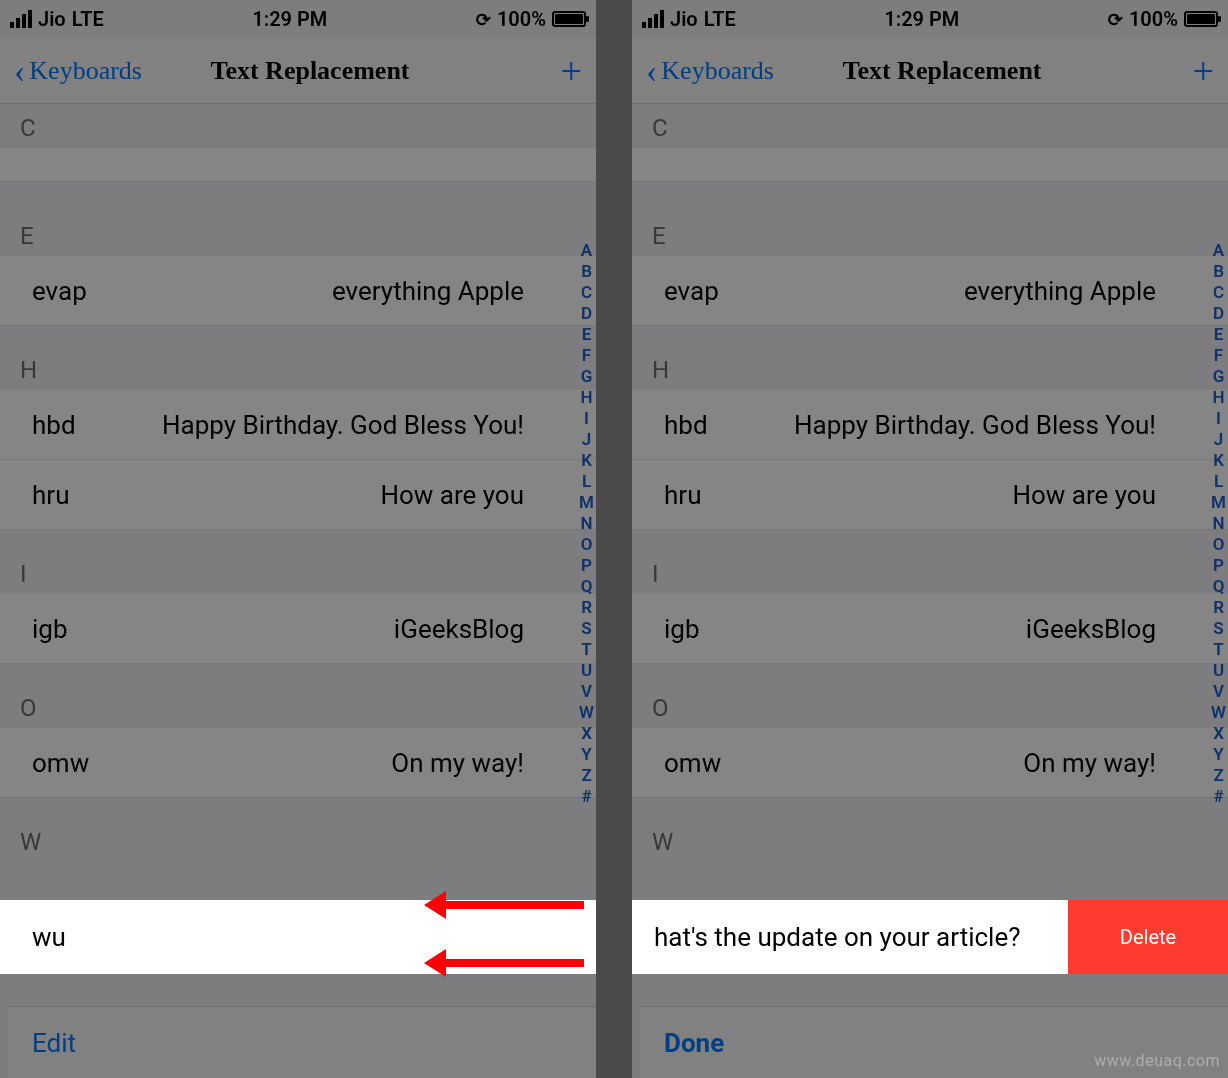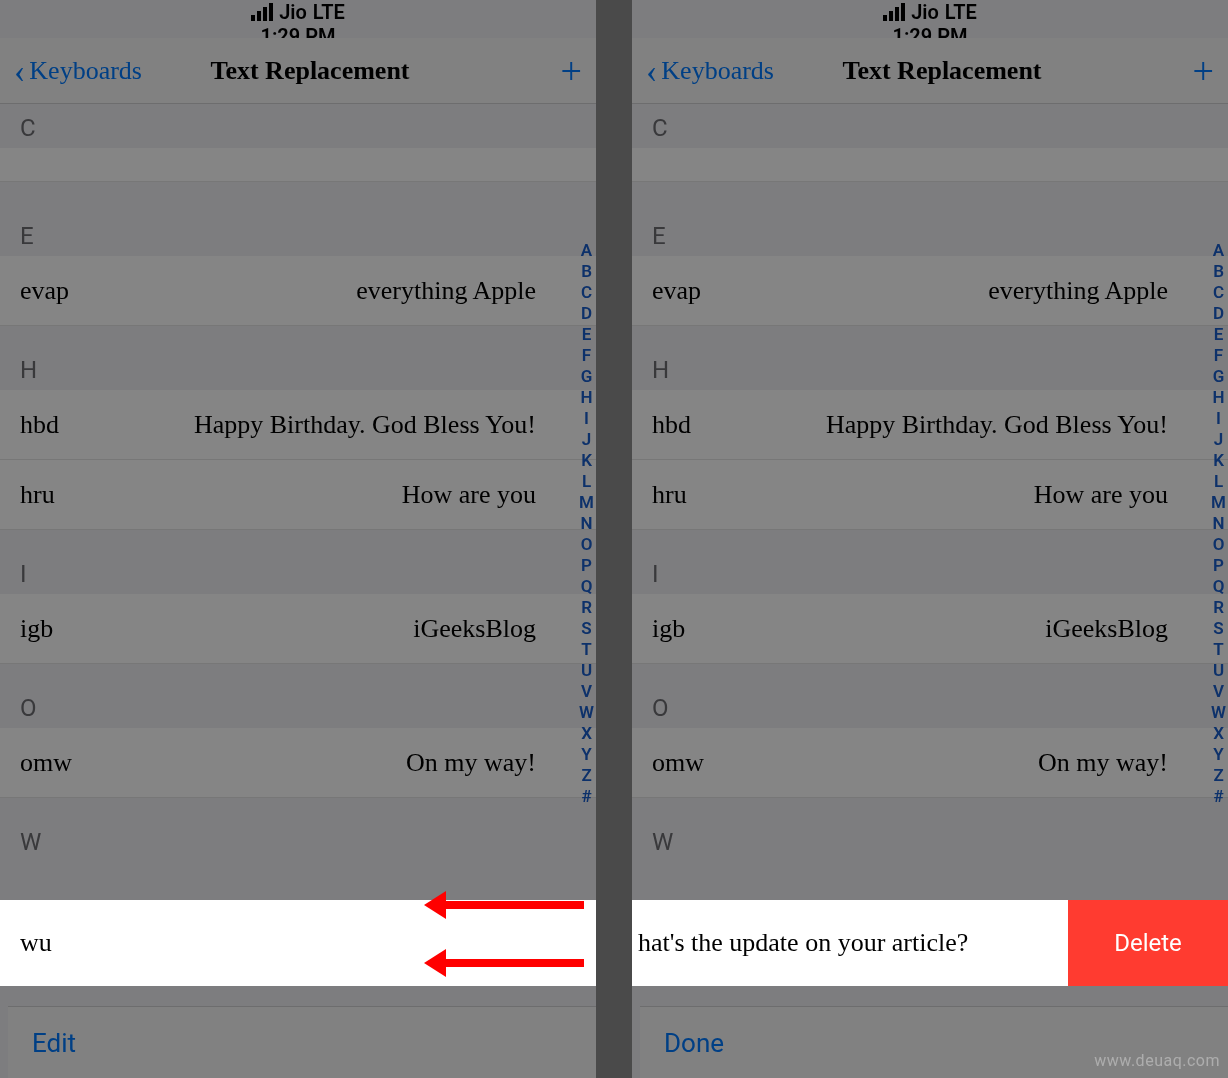--- a/index.html
+++ b/index.html
@@ -31,21 +31,20 @@
   
   .status-bar {
     height:38px;
     display:flex;
     align-items:center;
     justify-content:space-between;
     padding:0 10px;
     font-size:20px;
     font-weight:600;
     color:#000;
-    flex-direction:column;
   }
   .status-left, .status-right { display:flex; align-items:center; gap:6px; }
   .signal { display:flex; align-items:flex-end; gap:2px; }
   .signal span { width:4px; background:#000; display:inline-block; }
   .signal span:nth-child(1){height:6px;}
   .signal span:nth-child(2){height:10px;}
   .signal span:nth-child(3){height:14px;}
   .signal span:nth-child(4){height:18px;}
   .battery {
     width:34px;height:16px;border:2px solid #000;border-radius:3px;position:relative;
@@ -94,48 +93,47 @@
     font-size:24px;
     color:#6d6d72;
     background:#efeff4;
   }
   
   .row {
     display:flex;
     align-items:center;
     background:#fff;
     height:70px;
-    padding:0 20px;
+    padding:0 32px;
     border-bottom:1px solid rgba(0,0,0,.1);
     font-size:26px;
     position:relative;
-    font-family:Liberation Serif, serif;
   }
   .row .shortcut { color:#000; flex:0 0 auto; }
   .row .phrase { color:#000000; margin-left:auto; text-align:right; white-space:nowrap; overflow:hidden; text-overflow:ellipsis; padding-right:40px;}
   
   .highlight-area {
     position:absolute;
     left:0;right:0;
     z-index:10;
     background:#fff;
   }
-  .highlight-area .row { border-bottom:none; height:86px;}
+  .highlight-area .row { border-bottom:none; height:74px;}
   .phone.left .highlight-area { top:900px; }
   .phone.right .highlight-area { top:900px; display:flex;}
   .phone.right .highlight-area .row { flex:1; padding-left:0;}
-  .phone.right .highlight-area .row .phrase { margin-left:0; text-align:left; padding-left:6px; padding-right:10px;}
+  .phone.right .highlight-area .row .phrase { margin-left:16px; text-align:left; padding-left:6px; padding-right:10px;}
   .delete-button {
     width:160px;
     background:#ff3b30;
     color:#fff;
     display:flex;
     align-items:center;
     justify-content:center;
-    font-size:24px;
+    font-size:20px;
   }
   
   .arrow {
     position:absolute;
     right:12px;
     width:160px;
     height:14px;
     z-index:12;
     display:flex;
     align-items:center;
@@ -159,21 +157,21 @@
     left:8px;right:0;bottom:0;
     height:72px;
     background:#f7f7f8;
     border-top:1px solid rgba(0,0,0,.15);
     display:flex;
     align-items:center;
     padding:0 24px;
     z-index:3;
   }
   .toolbar .btn { color:#007aff; font-size:26px; }
-  .toolbar .btn.done { font-weight:400; }
+  .toolbar .btn.done { font-weight:700; }
   
   .index-strip {
     position:absolute;
     right:2px;
     top:240px;
     display:flex;
     flex-direction:column;
     gap:0;
     z-index:4;
     color:#1a5fcc;

